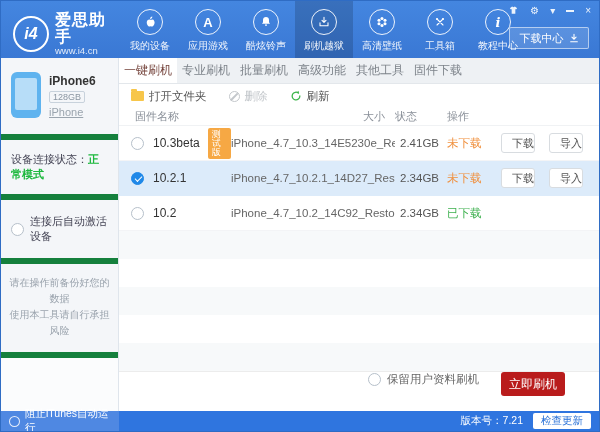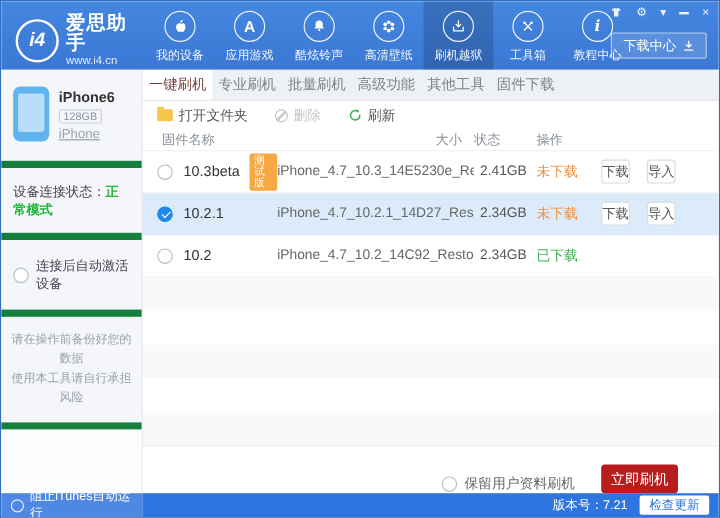--- a/index.html
+++ b/index.html
@@ -58,21 +58,21 @@
   .radio.checked { background:#1f88e8; border-color:#1f88e8; position:relative; }
   .radio.checked::after { content:""; position:absolute; left:3px; top:3.5px; width:6px; height:3px;
                           border-left:1.5px solid #fff; border-bottom:1.5px solid #fff;
                           transform:rotate(-45deg); }
   .cache-link { display:inline-block; margin:7px 0 8px 19px; font-size:10px; color:#99a3ad;
                 border-bottom:1px solid #c4cdd5; cursor:pointer; }
   .side-btn { display:block; width:98px; height:22px; margin:0 auto; background:#fff;
               border:1px solid #c6cdd6; border-radius:3px; font-size:11px; color:#445;
               font-family:inherit; cursor:pointer; }
   .warn-sec { padding:12px 8px; text-align:center; }
-  .warn-text { font-size:10px; color:#9aa3ad; line-height:1.6; }
+  .warn-text { font-size:10px; color:#9aa3ad; line-height:1.6;font-family:Liberation Mono, monospace; }
   .side-rest { flex:1; background:#fbfcfd; }
 
   
   .main { flex:1; display:flex; flex-direction:column; background:#fff; min-width:0; }
   .tabs { height:26px; background:#eef1f4; border-bottom:1px solid #e3e7eb; display:flex; flex-shrink:0; }
   .tab { width:58px; display:flex; align-items:center; justify-content:center;
          font-size:12px; color:#7d838a; cursor:pointer; white-space:nowrap; }
   .tab.active { background:#fff; color:#75443c; }
   .toolbar { height:24px; display:flex; align-items:center; gap:22px; padding-left:12px;
              font-size:11.5px; color:#555; flex-shrink:0; }
@@ -94,25 +94,25 @@
   .thead .cell-size { padding-right:10px; }
   .row .radio { margin-left:12px; }
   .ver { font-size:12px; color:#333; display:flex; align-items:center; gap:8px; }
   .badge { background:#f6a844; color:#fff; font-size:9px; padding:2px 4px; border-radius:2px; line-height:1; }
   .fname { font-size:11.5px; color:#666; overflow:hidden; white-space:nowrap; }
   .fsize { font-size:11.5px; color:#555; }
   .status { font-size:11.5px; }
   .status.not-dl { color:#f08f3c; }
   .status.dl { color:#3db04e; }
   .ops { display:flex; gap:14px; }
-  .op-btn { width:24px; height:20px; background:#fff; border:1px solid #d8dce0; border-radius:3px;
-            font-size:11px; color:#555; font-family:inherit; cursor:pointer; }
+  .op-btn { width:34px; height:20px; background:#fff; border:1px solid #d8dce0; border-radius:3px;
+            font-size:11px; color:#555; font-family:inherit; cursor:pointer;text-align:right; }
   .stripe-g { height:28px; background:#f7f9fa; }
   .stripe-w { height:29px; background:#fff; }
-  .action-bar { height:40px; border-top:1px solid #ececec; display:flex; align-items:flex-end;
+  .action-bar { height:40px; border-top:1px solid #ececec; display:flex; align-items:flex-start;
                 justify-content:flex-end; gap:22px; padding-right:34px; flex-shrink:0; }
   .keep-data { display:flex; align-items:center; gap:6px; font-size:11.5px; color:#666; }
   .flash-btn { width:64px; height:24px; background:#b91c1c; border:none; border-radius:3px;
                color:#fff; font-size:12px; font-family:inherit; cursor:pointer; }
 
   
   .footer { height:20px; display:flex; flex-shrink:0; font-size:10.5px; color:#fff; }
   .footer-left { width:118px; background:#4f88e2; display:flex; align-items:center; gap:5px; padding-left:8px; }
   .footer-left .circle { width:11px; height:11px; border:1px solid rgba(255,255,255,.85); border-radius:50%; }
   .footer-right { flex:1; background:#2f75df; display:flex; align-items:center;
@@ -151,41 +151,41 @@
       </div>
       <div class="nav-item">
         <div class="nav-icon">
           <svg viewBox="0 0 24 24">
               <path fill="#fff" d="M12 4.5c-2.8 0-4.5 2-4.5 4.5v3.2L6 14.5h12l-1.5-2.3V9c0-2.5-1.7-4.5-4.5-4.5z"></path>
               <circle cx="12" cy="16.6" r="1.4" fill="#fff"></circle>
             </svg>
         </div>
         <div class="nav-label">酷炫铃声</div>
       </div>
+      <div class="nav-item active">
+        <div class="nav-icon">
+          <svg viewBox="0 0 24 24">
+              <path class="s" d="M12 5v7M9 9.5l3 3 3-3"></path>
+              <path class="s" d="M6 13v4.5h12V13"></path>
+            </svg>
+        </div>
+        <div class="nav-label">刷机越狱</div>
+      </div>
       <div class="nav-item">
         <div class="nav-icon">
           <svg viewBox="0 0 24 24" fill="#fff">
               <circle cx="12" cy="6.8" r="2.3"></circle>
               <circle cx="16.5" cy="9.4" r="2.3"></circle>
               <circle cx="16.5" cy="14.6" r="2.3"></circle>
               <circle cx="12" cy="17.2" r="2.3"></circle>
               <circle cx="7.5" cy="14.6" r="2.3"></circle>
               <circle cx="7.5" cy="9.4" r="2.3"></circle>
             </svg>
         </div>
         <div class="nav-label">高清壁纸</div>
-      </div>
-      <div class="nav-item active">
-        <div class="nav-icon">
-          <svg viewBox="0 0 24 24">
-              <path class="s" d="M12 5v7M9 9.5l3 3 3-3"></path>
-              <path class="s" d="M6 13v4.5h12V13"></path>
-            </svg>
-        </div>
-        <div class="nav-label">刷机越狱</div>
       </div>
       <div class="nav-item">
         <div class="nav-icon">
           <svg viewBox="0 0 24 24">
               <path class="s" d="M7.5 7.5l9 9M16.5 7.5l-9 9"></path>
               <circle cx="7.5" cy="7.5" r="1.6" fill="#fff"></circle>
               <circle cx="16.5" cy="7.5" r="1.6" fill="#fff"></circle>
             </svg>
         </div>
         <div class="nav-label">工具箱</div>

